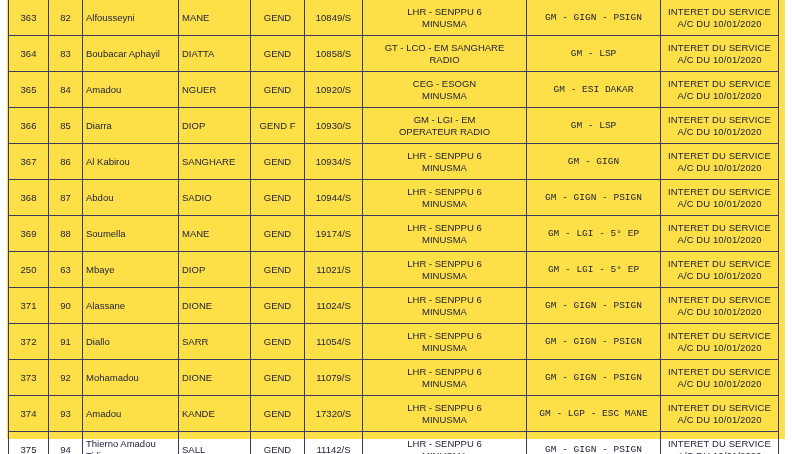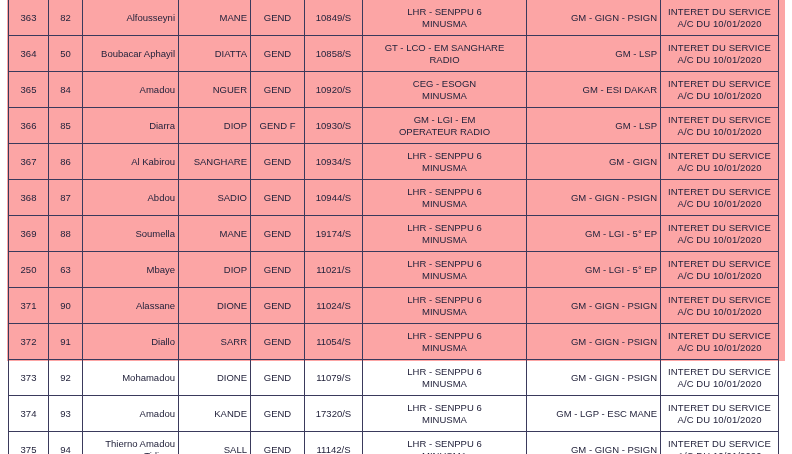--- a/index.html
+++ b/index.html
@@ -9,23 +9,23 @@
   }
   body {
     width: 792px;
     height: 454px;
     font-family: "Liberation Sans", sans-serif;
     color: #1a1a2e;
     overflow: hidden;
   }
   .sheet {
     width: 792px;
-    height: 362px;
+    height: 440px;
     position: relative;
-    background: #fca5a5;
+    background: #fde047;
   }
   table.roster {
     border-collapse: collapse;
     width: 770px;
     margin-left: 8px;
     margin-top: -1px;
     table-layout: fixed;
   }
   table.roster td {
     border: 1px solid #3a3a5c;
@@ -42,42 +42,43 @@
   col.c-ord    { width: 34px; }
   col.c-prenom { width: 96px; }
   col.c-nom    { width: 72px; }
   col.c-corps  { width: 54px; }
   col.c-mle    { width: 58px; }
   col.c-unite  { width: 164px; }
   col.c-aff    { width: 134px; }
   col.c-motif  { width: 118px; }
 
   .c-center { text-align: center; }
-  .c-left   { text-align: right; padding-left: 6px; margin-left: 34px; }
+  .c-left   { text-align: left; padding-left: 6px; margin-left: 34px; }
 
   .two-line {
     display: block;
     text-align: center;
   }
   .two-line span {
     display: block;
     white-space: normal;
   }
   .motif {
     text-align: center;
     font-size: 9px;
     letter-spacing: 0.1px;
   }
   .unite {
     text-align: center;
     font-size: 9px;
   }
   .aff {
-    text-align: right;
+    text-align: center;
     font-size: 9.5px;
+    font-family: Liberation Mono, monospace;
   }
   .edge-left, .edge-right {
     position: absolute;
     top: 0;
     bottom: 0;
     width: 7px;
     background: #ffffff;
   }
   .edge-left { left: 0; }
   .edge-right { right: 0; }
@@ -118,21 +119,21 @@
           <td class="aff">GM - GIGN - PSIGN</td>
           <td class="motif">
             <span class="two-line">
               <span>INTERET DU SERVICE</span>
               <span>A/C DU 10/01/2020</span>
             </span>
           </td>
         </tr>
         <tr>
           <td class="c-center">364</td>
-          <td class="c-center">50</td>
+          <td class="c-center">83</td>
           <td class="c-left">Boubacar  Aphayil</td>
           <td class="c-left">DIATTA</td>
           <td class="c-center">GEND</td>
           <td class="c-center">10858/S</td>
           <td class="unite">
             <span class="two-line">
               <span>GT - LCO - EM  SANGHARE</span>
               <span>RADIO</span>
             </span>
           </td>

